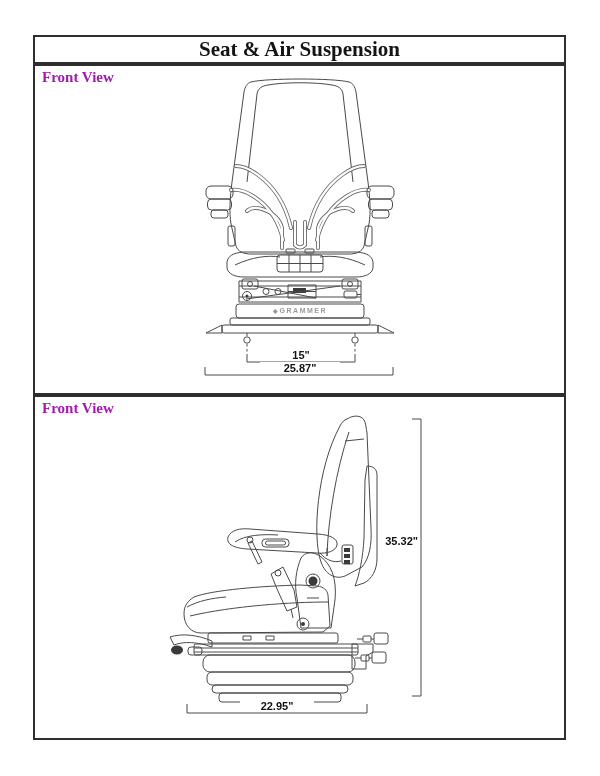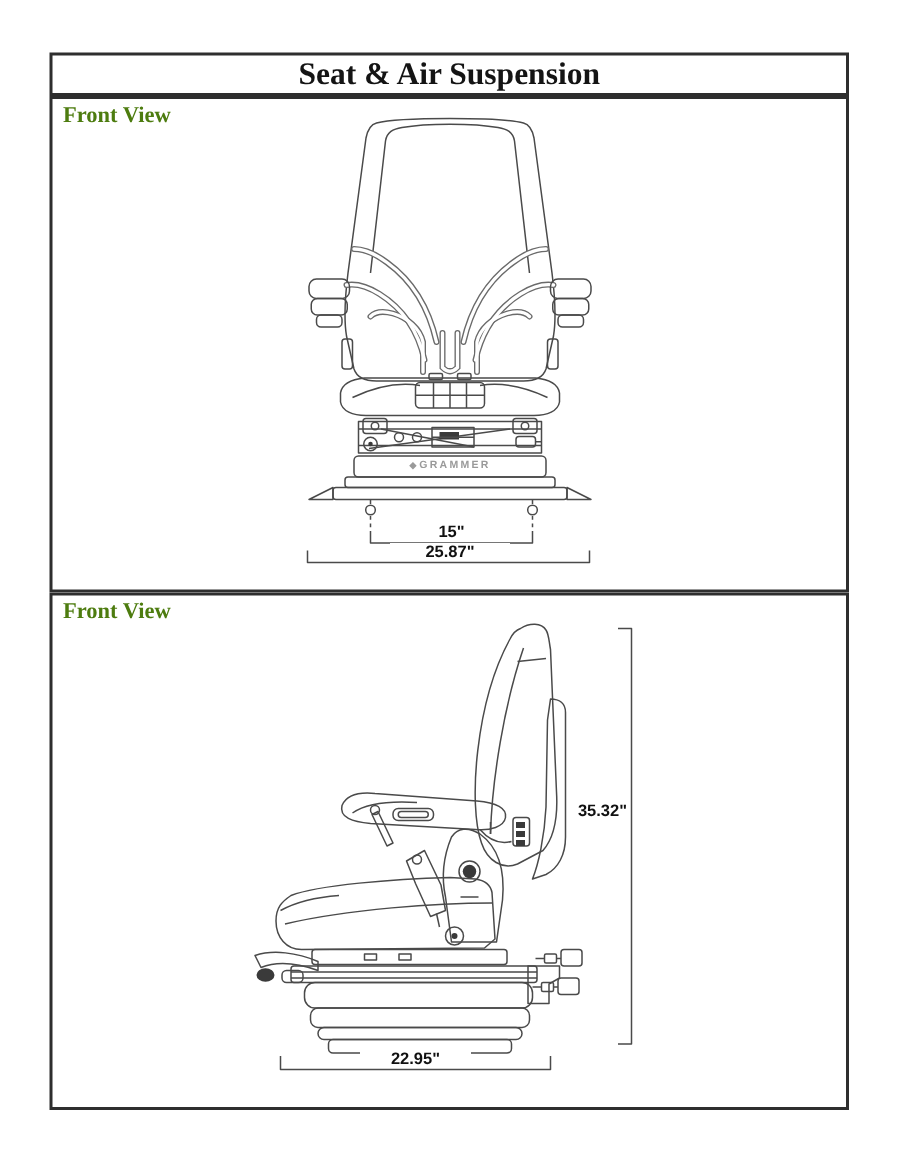--- a/index.html
+++ b/index.html
@@ -4,21 +4,21 @@
 <style>
   html,body{margin:0;padding:0;background:#ffffff;}
   .page{position:relative;width:600px;height:776px;background:#ffffff;
         font-family:"Liberation Serif",serif;overflow:hidden;}
   .box{position:absolute;left:33px;width:533px;border:2px solid #2e2e2e;
        box-sizing:border-box;background:#ffffff;}
   #title-box{top:35px;height:29px;}
   .title{font-weight:bold;font-size:21px;text-align:center;line-height:25px;color:#141414;}
   #front-box{top:64px;height:331px;}
   #side-box{top:395px;height:345px;}
-  .panel-label{position:absolute;top:3px;left:7px;font-weight:bold;font-size:15px;color:#4d7c0f;text-align:right;}
+  .panel-label{position:absolute;top:3px;left:7px;font-weight:bold;font-size:15px;color:#a21caf;text-align:right;}
   svg.overlay{position:absolute;left:0;top:0;pointer-events:none;}
   .ln{stroke:#4a4a4a;fill:none;stroke-width:1;stroke-linejoin:round;}
   .dk{fill:#3a3a3a;stroke:none;}
   .tube{stroke:#6a6a6a;stroke-width:4;fill:none;stroke-linecap:round;}
   .core{stroke:#ffffff;stroke-width:2.2;fill:none;stroke-linecap:round;}
   .dash{stroke-dasharray:2.5 2.5;}
   .dim{position:absolute;font-family:"Liberation Sans",sans-serif;font-weight:bold;
        font-size:11px;color:#111111;background:#ffffff;line-height:12px;}
   .brand{position:absolute;left:260px;top:306px;width:80px;text-align:center;
          font-family:"Liberation Sans",sans-serif;font-size:7px;font-weight:bold;

